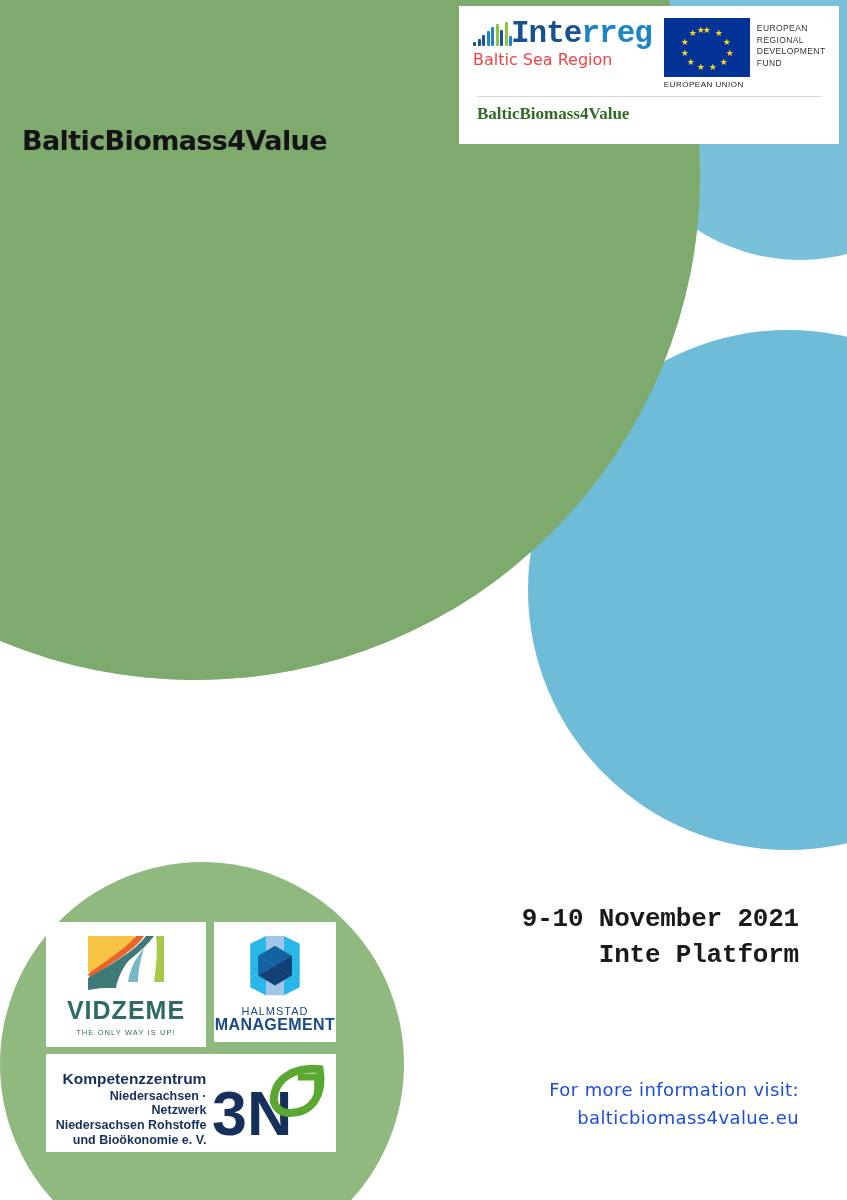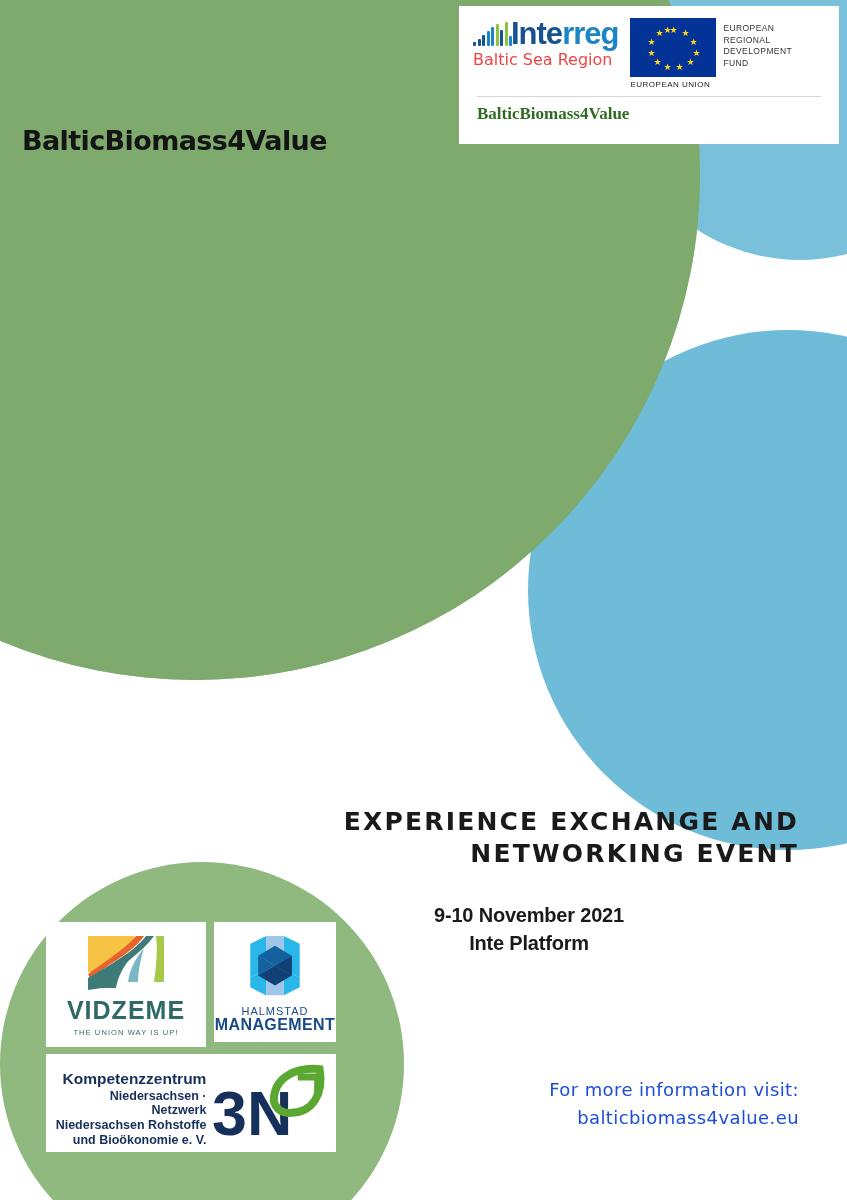--- a/index.html
+++ b/index.html
@@ -72,21 +72,21 @@
     flex-direction:column;
   }
   .logo-row{display:flex;align-items:flex-start;gap:12px;}
   .interreg{display:flex;flex-direction:column;padding-top:4px;}
   .interreg-top{display:flex;align-items:flex-end;}
   .bars{display:flex;align-items:flex-end;gap:1.5px;height:26px;margin-right:1px;padding-bottom:2px;}
   .bars i{display:block;width:3px;border-radius:1px;}
   .interreg-word{
     font-size:31px;font-weight:bold;color:#17528f;
     letter-spacing:-1px;line-height:0.9;margin-left:-2px;
-    font-family:Liberation Sans, sans-serif;
+    font-family:Liberation Mono, monospace;
   }
   .interreg-word .tail{color:#1b85c6;}
   .interreg-sub{
     font-size:16px;color:#ef4444;margin-top:2px;letter-spacing:0px;
     font-family:"DejaVu Sans", sans-serif;
   }
   .eu-block{display:flex;flex-direction:column;align-items:flex-start;padding-top:2px;}
   .eu-inline{display:flex;align-items:flex-start;gap:7px;}
   .eu-flag{
     position:relative;width:86px;height:59px;background:#043397;
@@ -128,23 +128,23 @@
   }
   .subtitle{
     position:absolute;right:48px;top:806px;width:540px;
     text-align:right;
     font-family:"DejaVu Sans", sans-serif;
     font-weight:bold;font-size:25px;line-height:1.28;
     color:#1a1a1a;letter-spacing:2.2px;
   }
   .event-meta{
     position:absolute;right:48px;top:902px;width:540px;
-    text-align:center;
-    font-family:Liberation Sans, sans-serif;
-    font-weight:bold;font-size:20px;line-height:1.38;
+    text-align:right;
+    font-family:Liberation Mono, monospace;
+    font-weight:bold;font-size:26px;line-height:1.38;
     color:#1a1a1a;letter-spacing:-0.2px;
   }
   .more-info{
     position:absolute;right:48px;top:1076px;width:540px;
     text-align:right;
     font-family:"DejaVu Sans", sans-serif;
     font-size:18px;line-height:1.58;color:#1d4ed8;
     letter-spacing:0.4px;
   }
 
@@ -243,21 +243,20 @@
       </div>
     </div>
 
     <div class="logo-divider"></div>
     <div class="logo-project">BalticBiomass4Value</div>
   </div>
 
   <div class="brand">BalticBiomass4Value</div>
 
 
-  <div class="subtitle">EXPERIENCE EXCHANGE AND NETWORKING EVENT</div>
 
   <div class="event-meta">
     <div>9-10 November 2021</div>
     <div>Inte Platform</div>
   </div>
 
   <div class="more-info">
     <div>For more information visit:</div>
     <div>balticbiomass4value.eu</div>
   </div>
@@ -268,21 +267,21 @@
       <div class="card card-vidzeme">
         <svg class="vid-mark" viewBox="0 0 92 62">
           <path d="M8 4 H54 V16 C40 22 26 30 16 40 H8 Z" fill="#f7c343"></path>
           <path d="M56 4 H64 C56 16 40 26 22 38 L10 46 L8 42 C24 30 44 18 56 4 Z" fill="#e8642c"></path>
           <path d="M66 4 H74 C62 20 42 34 22 48 L8 56 V46 C28 34 54 20 66 4 Z" fill="#3d7a78"></path>
           <path d="M76 4 H84 V50 H74 C76 36 78 18 76 4 Z" fill="#a8c84a"></path>
           <path d="M64 16 C60 30 58 40 58 50 H48 C50 36 56 26 64 16 Z" fill="#79b7c4"></path>
           <path d="M52 24 C44 34 38 44 36 56 H22 L8 58 V50 C26 40 42 32 52 24 Z" fill="#3d7a78"></path>
         </svg>
         <div class="vid-name">VIDZEME</div>
-        <div class="vid-tag">THE UNION WAY IS UP!</div>
+        <div class="vid-tag">THE ONLY WAY IS UP!</div>
       </div>
 
       <div class="card card-halmstad">
         <svg class="hal-mark" viewBox="0 0 78 72">
           <polygon points="14,14 30,6 30,40 14,48" fill="#29b6e8"></polygon>
           <polygon points="48,6 64,14 64,48 48,40" fill="#29b6e8"></polygon>
           <polygon points="30,6 48,6 48,40 30,40" fill="#9fc6e8"></polygon>
           <polygon points="14,48 30,40 30,66 14,58" fill="#29b6e8"></polygon>
           <polygon points="48,40 64,48 64,58 48,66" fill="#29b6e8"></polygon>
           <polygon points="30,40 48,40 48,66 30,66" fill="#9fc6e8"></polygon>

